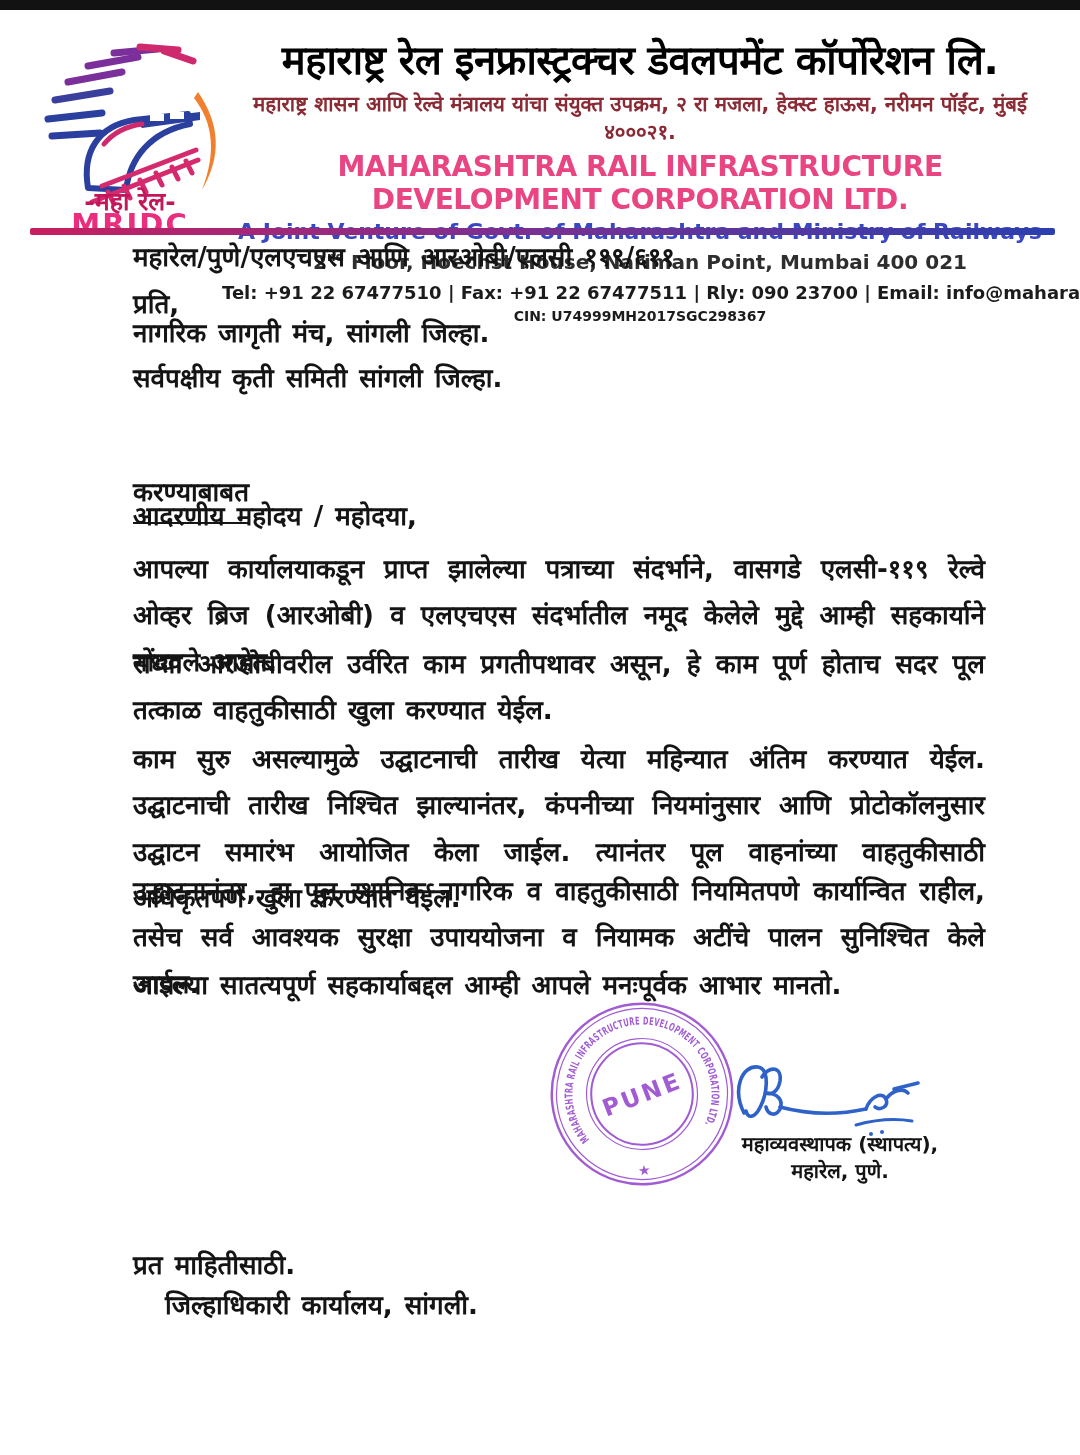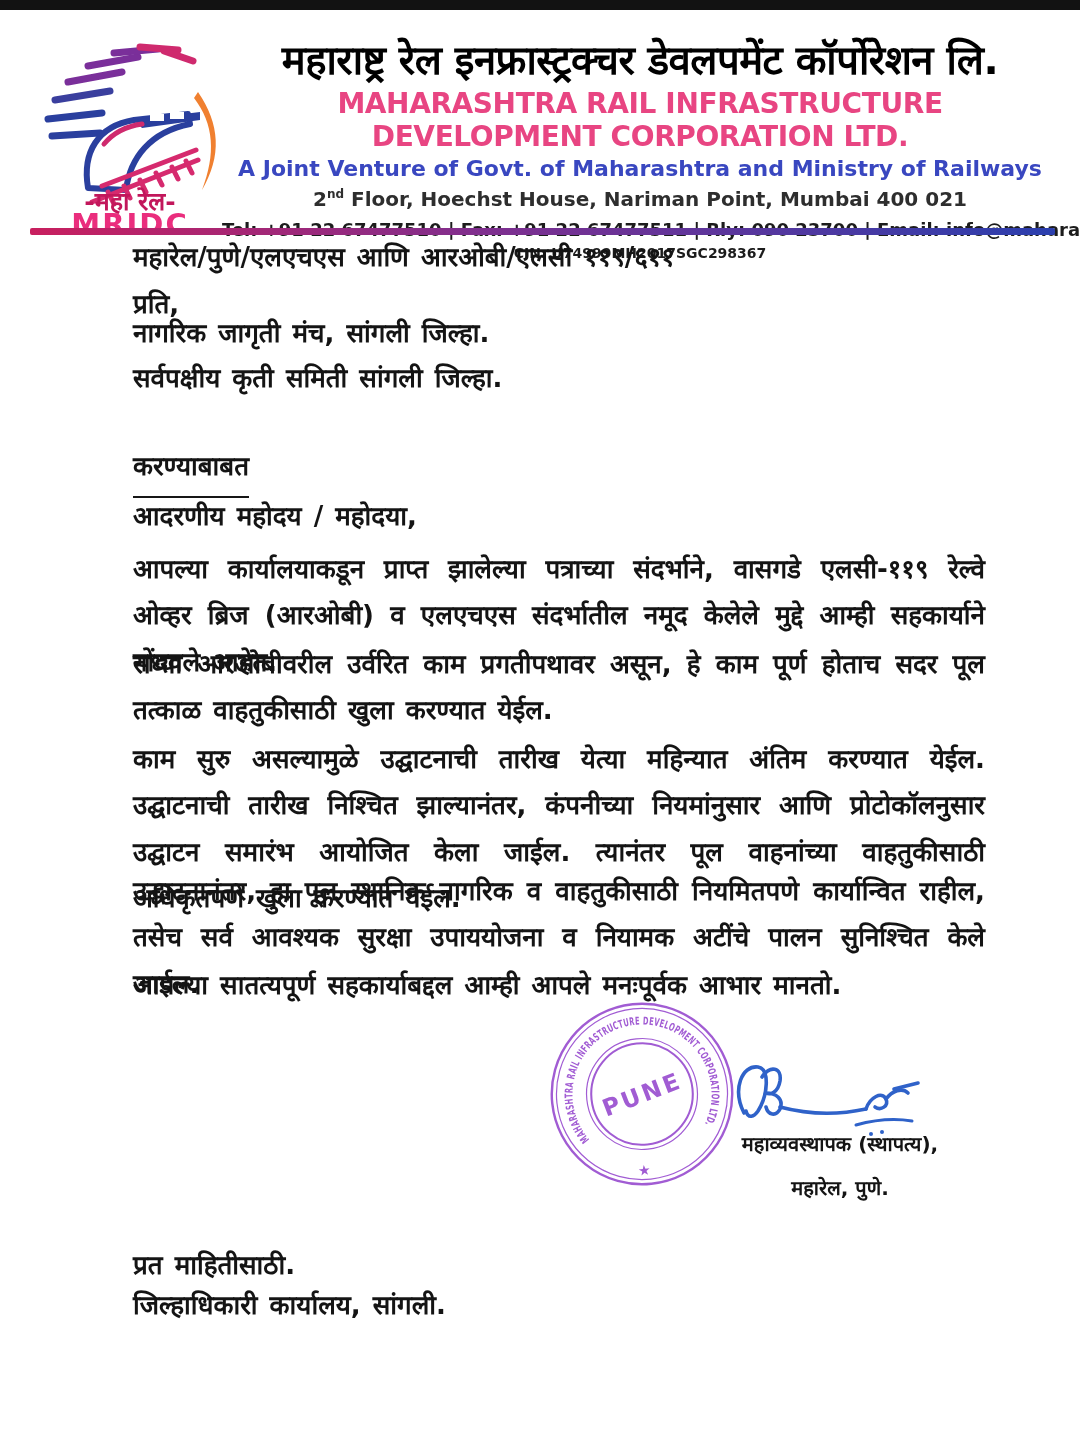--- a/index.html
+++ b/index.html
@@ -27,27 +27,27 @@
   .head-cin{font-size:14px;font-weight:700;color:#1c1c1c;margin-top:5px;}
   .divider{position:absolute;left:30px;top:228px;width:1025px;height:7px;
     background:linear-gradient(90deg,#c81f5e 0%,#7e2f8f 45%,#2b3fae 100%);border-radius:2px;}
 
   
   .blk{position:absolute;left:133px;width:852px;font-size:26px;font-weight:600;line-height:1.35;word-spacing:3px;}
   .just{text-align:justify;line-height:1.78;}
   .row{display:flex;justify-content:space-between;align-items:baseline;gap:47px;}
   .subject{font-weight:700;text-align:justify;}
   .subject.stretch{text-align-last:justify;}
-  .uline{display:inline-block;border-bottom:2.5px solid #161616;padding-bottom:12px;}
+  .uline{display:inline-block;border-bottom:2.5px solid #161616;padding-bottom:12px;margin-top:26px;}
 
   
   .stamp{position:absolute;left:548px;top:1000px;width:188px;height:188px;opacity:0.92;transform:rotate(-6deg);}
   .signature{position:absolute;left:728px;top:1055px;width:220px;height:92px;}
   .signoff{position:absolute;left:640px;top:1130px;width:400px;text-align:center;font-size:20px;font-weight:700;}
-  .signoff .org{margin-top:17px;}
+  .signoff .org{}
 </style>
 </head>
 <body>
 
 <div class="page">
   <div class="topbar"></div>
 
   <svg class="logo" viewBox="0 0 212 196">
 
     <g stroke-linecap="round" fill="none">
@@ -81,20 +81,21 @@
     </g>
 
     <path d="M 168,52 C 190,84 192,116 172,150 C 186,114 184,84 164,58 Z" fill="#f08030"></path>
 
     <text x="100" y="170" text-anchor="middle" font-size="25" font-weight="700" fill="#c2175b">-महा रेल-</text>
     <text x="100" y="194" text-anchor="middle" font-size="29" font-weight="800" fill="#ea2d7d" letter-spacing="2">MRIDC</text>
   </svg>
 
   <div class="head-text">
     <div class="head-title">महाराष्ट्र रेल इनफ्रास्ट्रक्चर डेवलपमेंट कॉर्पोरेशन लि.</div>
+    <div class="head-sub">महाराष्ट्र शासन आणि रेल्वे मंत्रालय यांचा संयुक्त उपक्रम, २ रा मजला, हेक्स्ट हाऊस, नरीमन पॉईंट, मुंबई ४०००२१.</div>
     <div class="head-eng">MAHARASHTRA RAIL INFRASTRUCTURE DEVELOPMENT CORPORATION LTD.</div>
     <div class="head-jv">A Joint Venture of Govt. of Maharashtra and Ministry of Railways</div>
     <div class="head-addr"><span>2</span><sup>nd</sup><span> Floor, Hoechst House, Nariman Point, Mumbai 400 021</span></div>
     <div class="head-contact">Tel: +91 22 67477510 | Fax: +91 22 67477511 | Rly: 090 23700 | Email: info@maharail.com | Website: www.maharail.com</div>
     <div class="head-cin">CIN: U74999MH2017SGC298367</div>
   </div>
   <div class="divider"></div>
 
   <div class="blk row" style="top:240px;font-weight:700;">
     <span>महारेल/पुणे/एलएचएस आणि आरओबी/एलसी ११९/६११</span>
@@ -144,14 +145,14 @@
     <circle cx="143" cy="79" r="2" fill="#2f62c9"></circle>
     <circle cx="154" cy="77" r="2" fill="#2f62c9"></circle>
   </svg>
 
   <div class="signoff">
     <div>महाव्यवस्थापक (स्थापत्य),</div>
     <div class="org">महारेल, पुणे.</div>
   </div>
 
   <div class="blk" style="top:1248px;">प्रत माहितीसाठी.</div>
-  <div class="blk" style="top:1288px;">जिल्हाधिकारी कार्यालय, सांगली.</div>
+  <div class="blk" style="top:1288px;margin-left:32px;">जिल्हाधिकारी कार्यालय, सांगली.</div>
 </div>
 
 </body></html>

